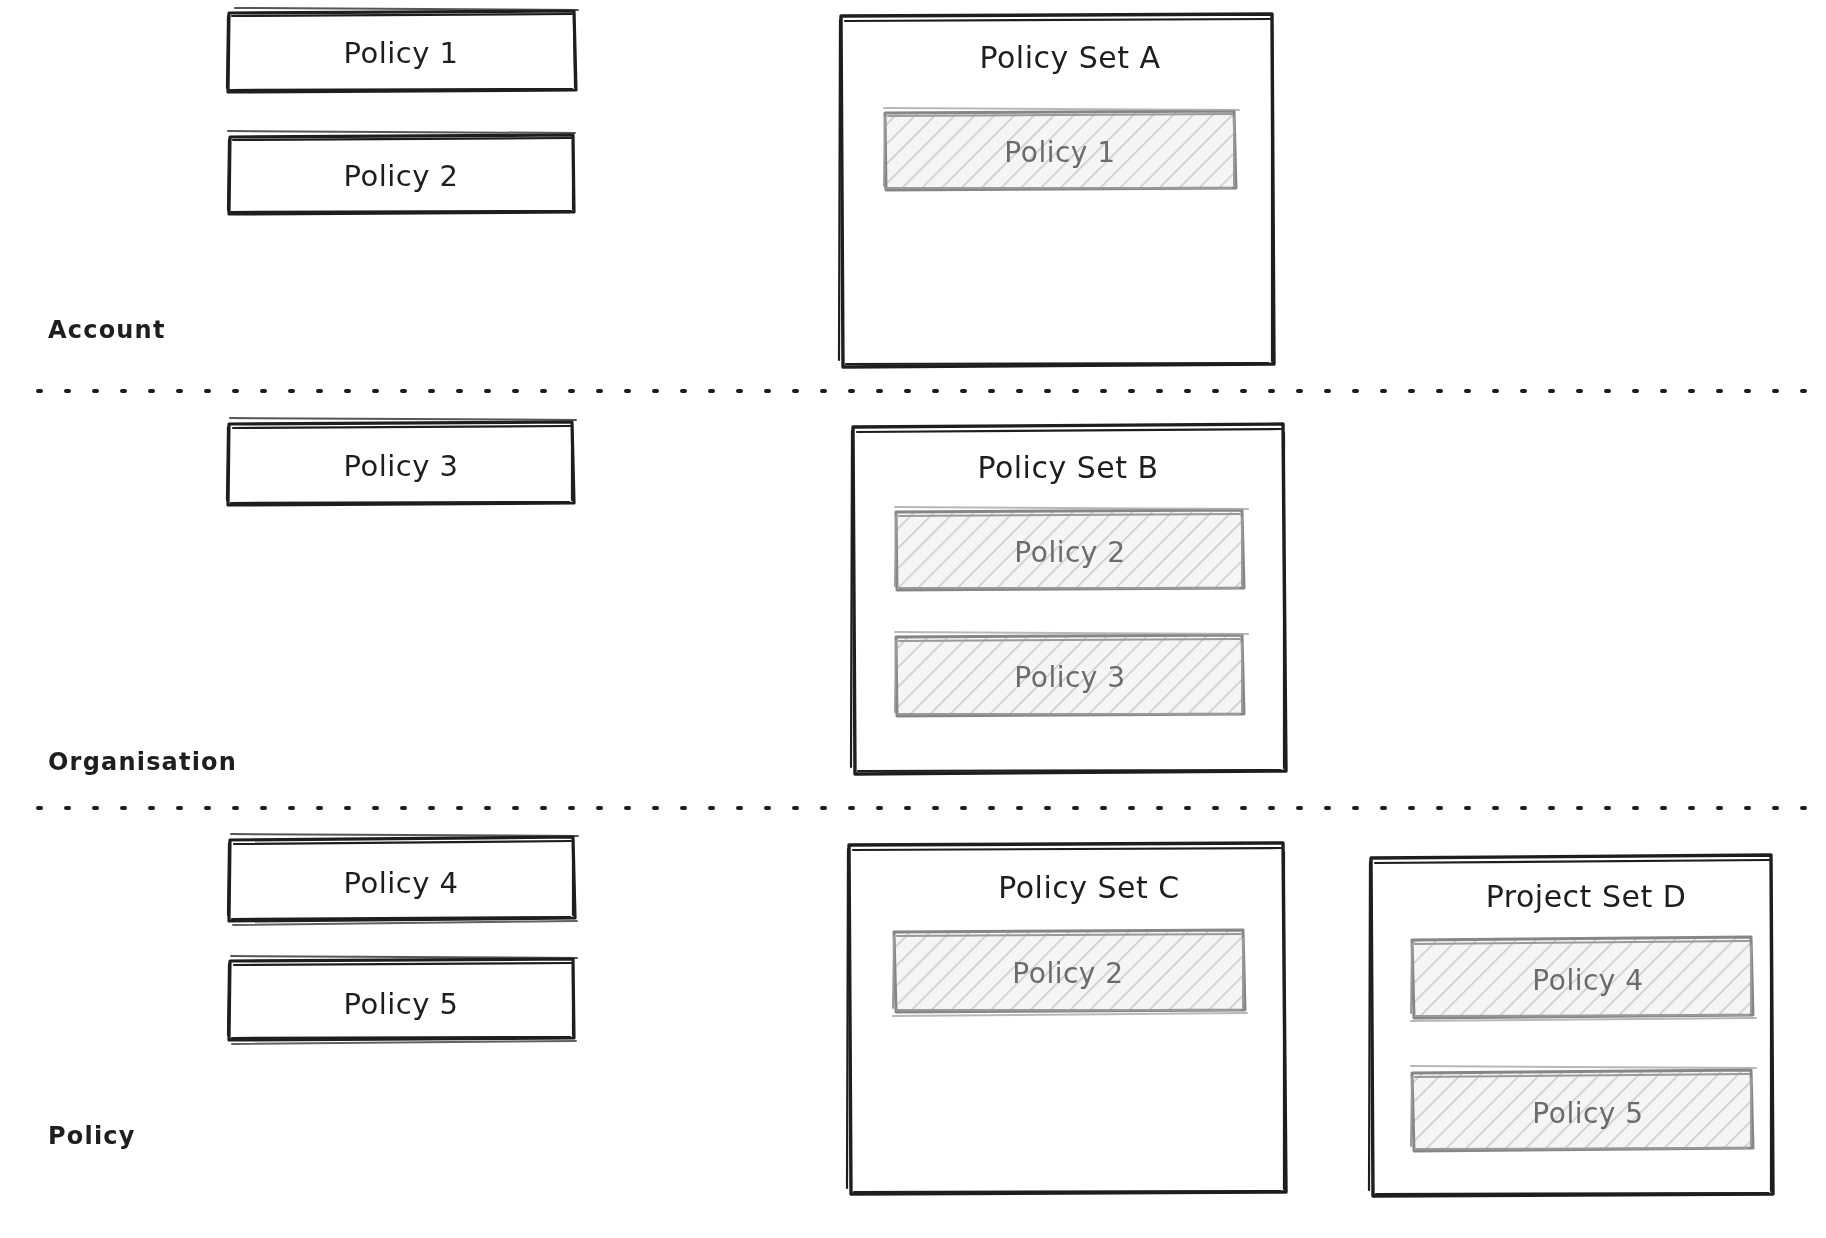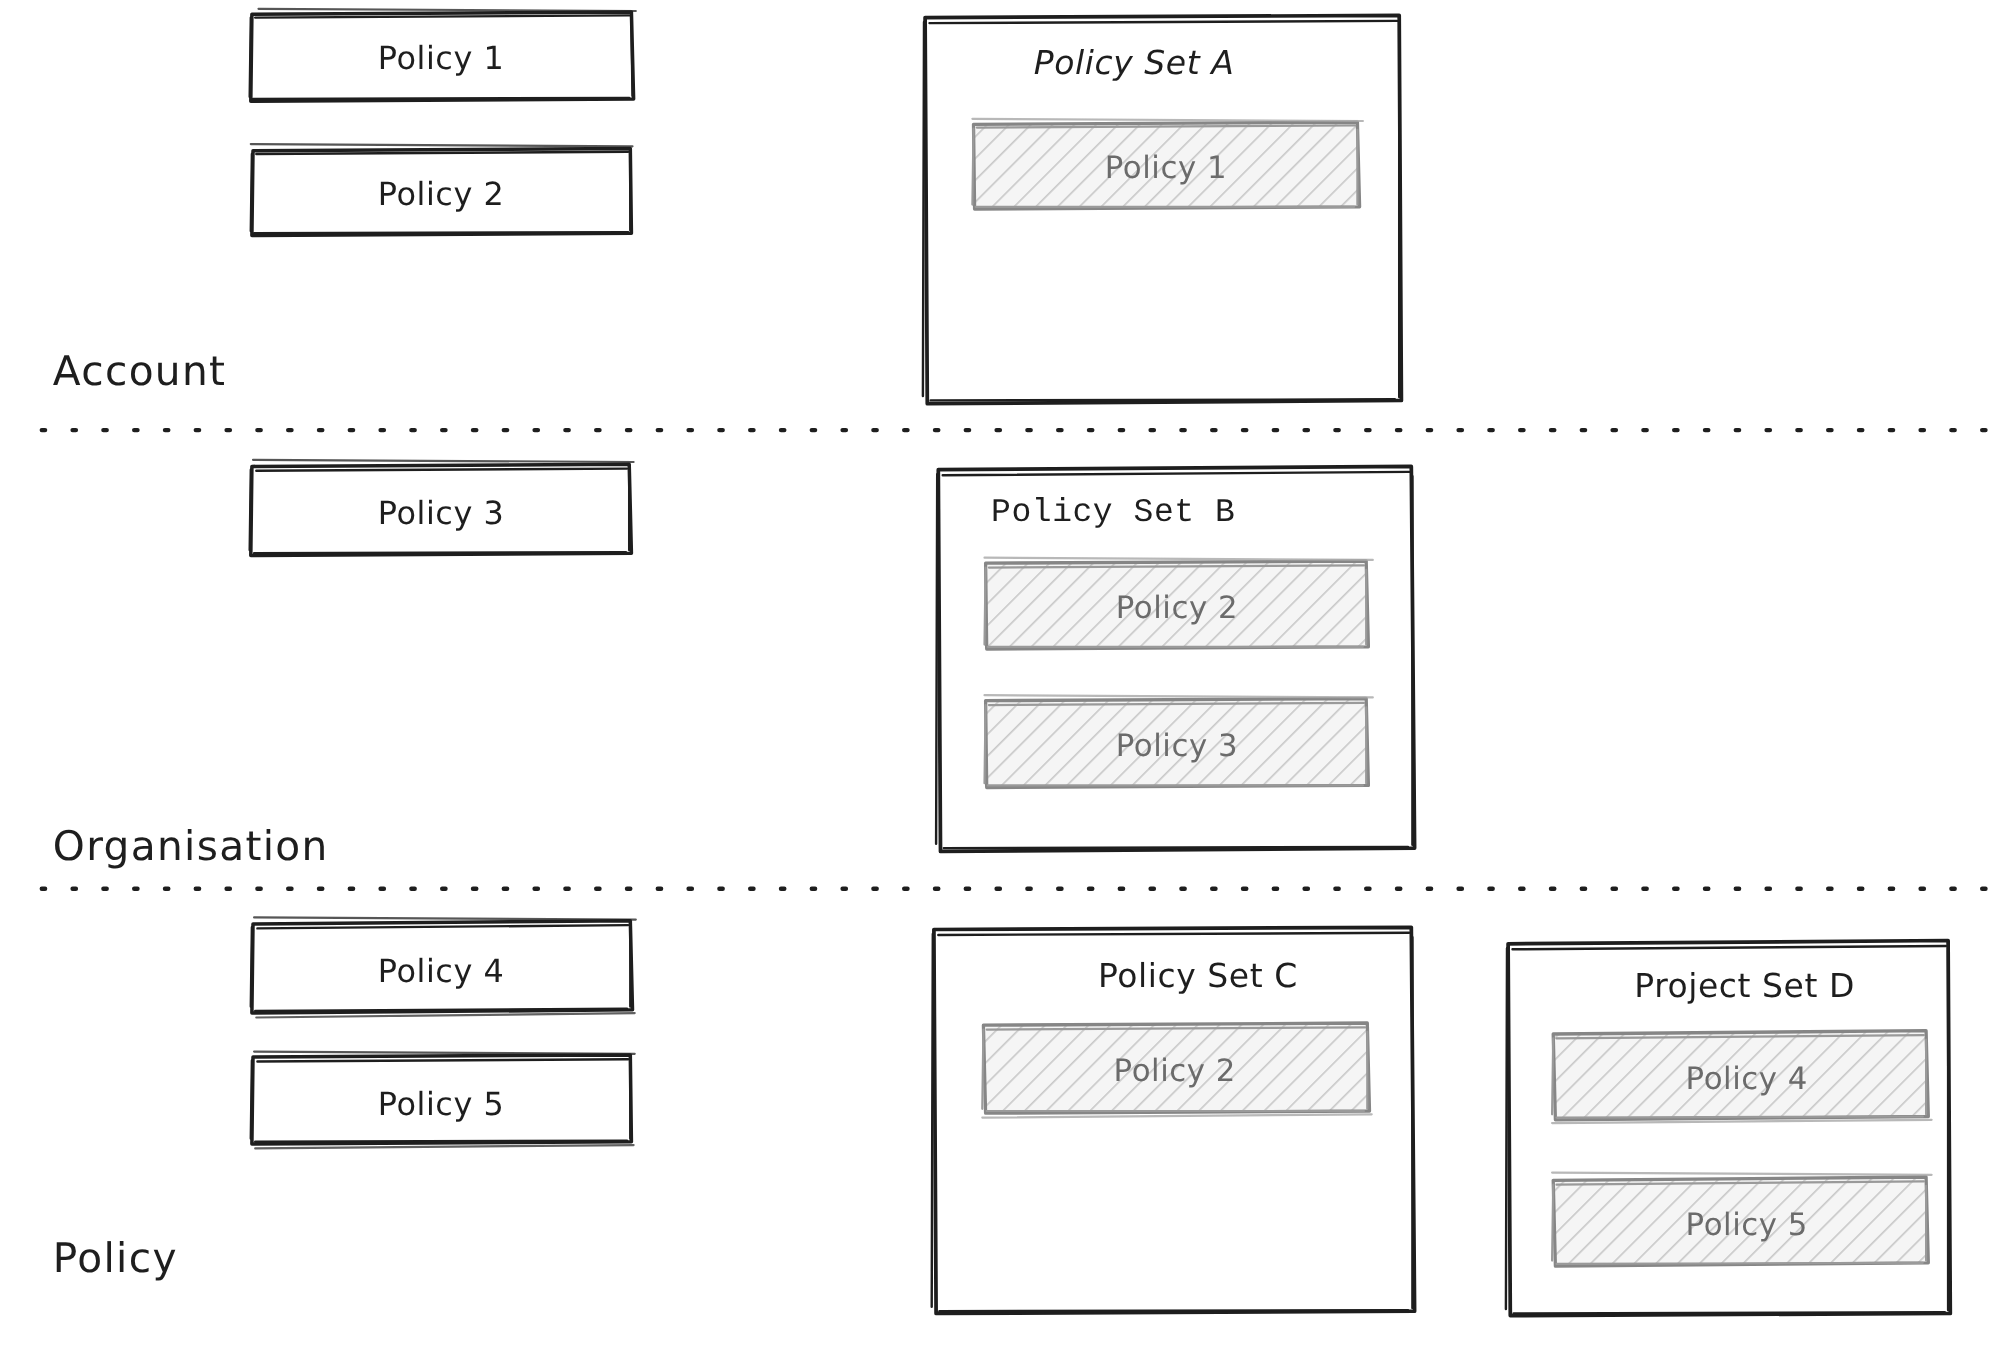--- a/index.html
+++ b/index.html
@@ -27,23 +27,23 @@
     height: 1238px;
     pointer-events: none;
   }
   .txt {
     position: absolute;
     white-space: nowrap;
     font-family: "DejaVu Sans", sans-serif;
     letter-spacing: 0.5px;
   }
   .tier-label {
-    font-size: 37px;
+    font-size: 24px;
     color: #1e1e1e;
-    font-weight: 400;
+    font-weight: 700;
     letter-spacing: 1.2px;
   }
   .policy-label {
     font-size: 29px;
     color: #1e1e1e;
     text-align: center;
   }
   .set-title {
     font-size: 30px;
     color: #1e1e1e;
@@ -167,26 +167,26 @@
     </g>
   </svg>
 
   <div class="txt tier-label" style="left:48px; top:316px;">Account</div>
   <div class="txt tier-label" style="left:48px; top:748px;">Organisation</div>
   <div class="txt tier-label" style="left:48px; top:1122px;">Policy</div>
 
   <div class="txt policy-label centered" style="left:401px; top:36px;">Policy 1</div>
   <div class="txt policy-label centered" style="left:401px; top:159px;">Policy 2</div>
 
-  <div class="txt set-title centered" style="left:1031px; top:40px;font-style:italic;">Policy Set A</div>
+  <div class="txt set-title centered" style="left:1070px; top:40px;">Policy Set A</div>
   <div class="txt inner-label centered" style="left:1060px; top:136px;">Policy 1</div>
 
   <div class="txt policy-label centered" style="left:401px; top:449px;">Policy 3</div>
 
-  <div class="txt set-title centered" style="left:1012px; top:450px;font-family:Liberation Mono, monospace;">Policy Set B</div>
+  <div class="txt set-title centered" style="left:1068px; top:450px;">Policy Set B</div>
   <div class="txt inner-label centered" style="left:1070px; top:536px;">Policy 2</div>
   <div class="txt inner-label centered" style="left:1070px; top:661px;">Policy 3</div>
 
   <div class="txt policy-label centered" style="left:401px; top:866px;">Policy 4</div>
   <div class="txt policy-label centered" style="left:401px; top:987px;">Policy 5</div>
 
   <div class="txt set-title centered" style="left:1066px; top:870px;margin-left:23px;">Policy Set C</div>
   <div class="txt inner-label centered" style="left:1068px; top:957px;">Policy 2</div>
 
   <div class="txt set-title centered" style="left:1586px; top:879px;">Project Set D</div>

